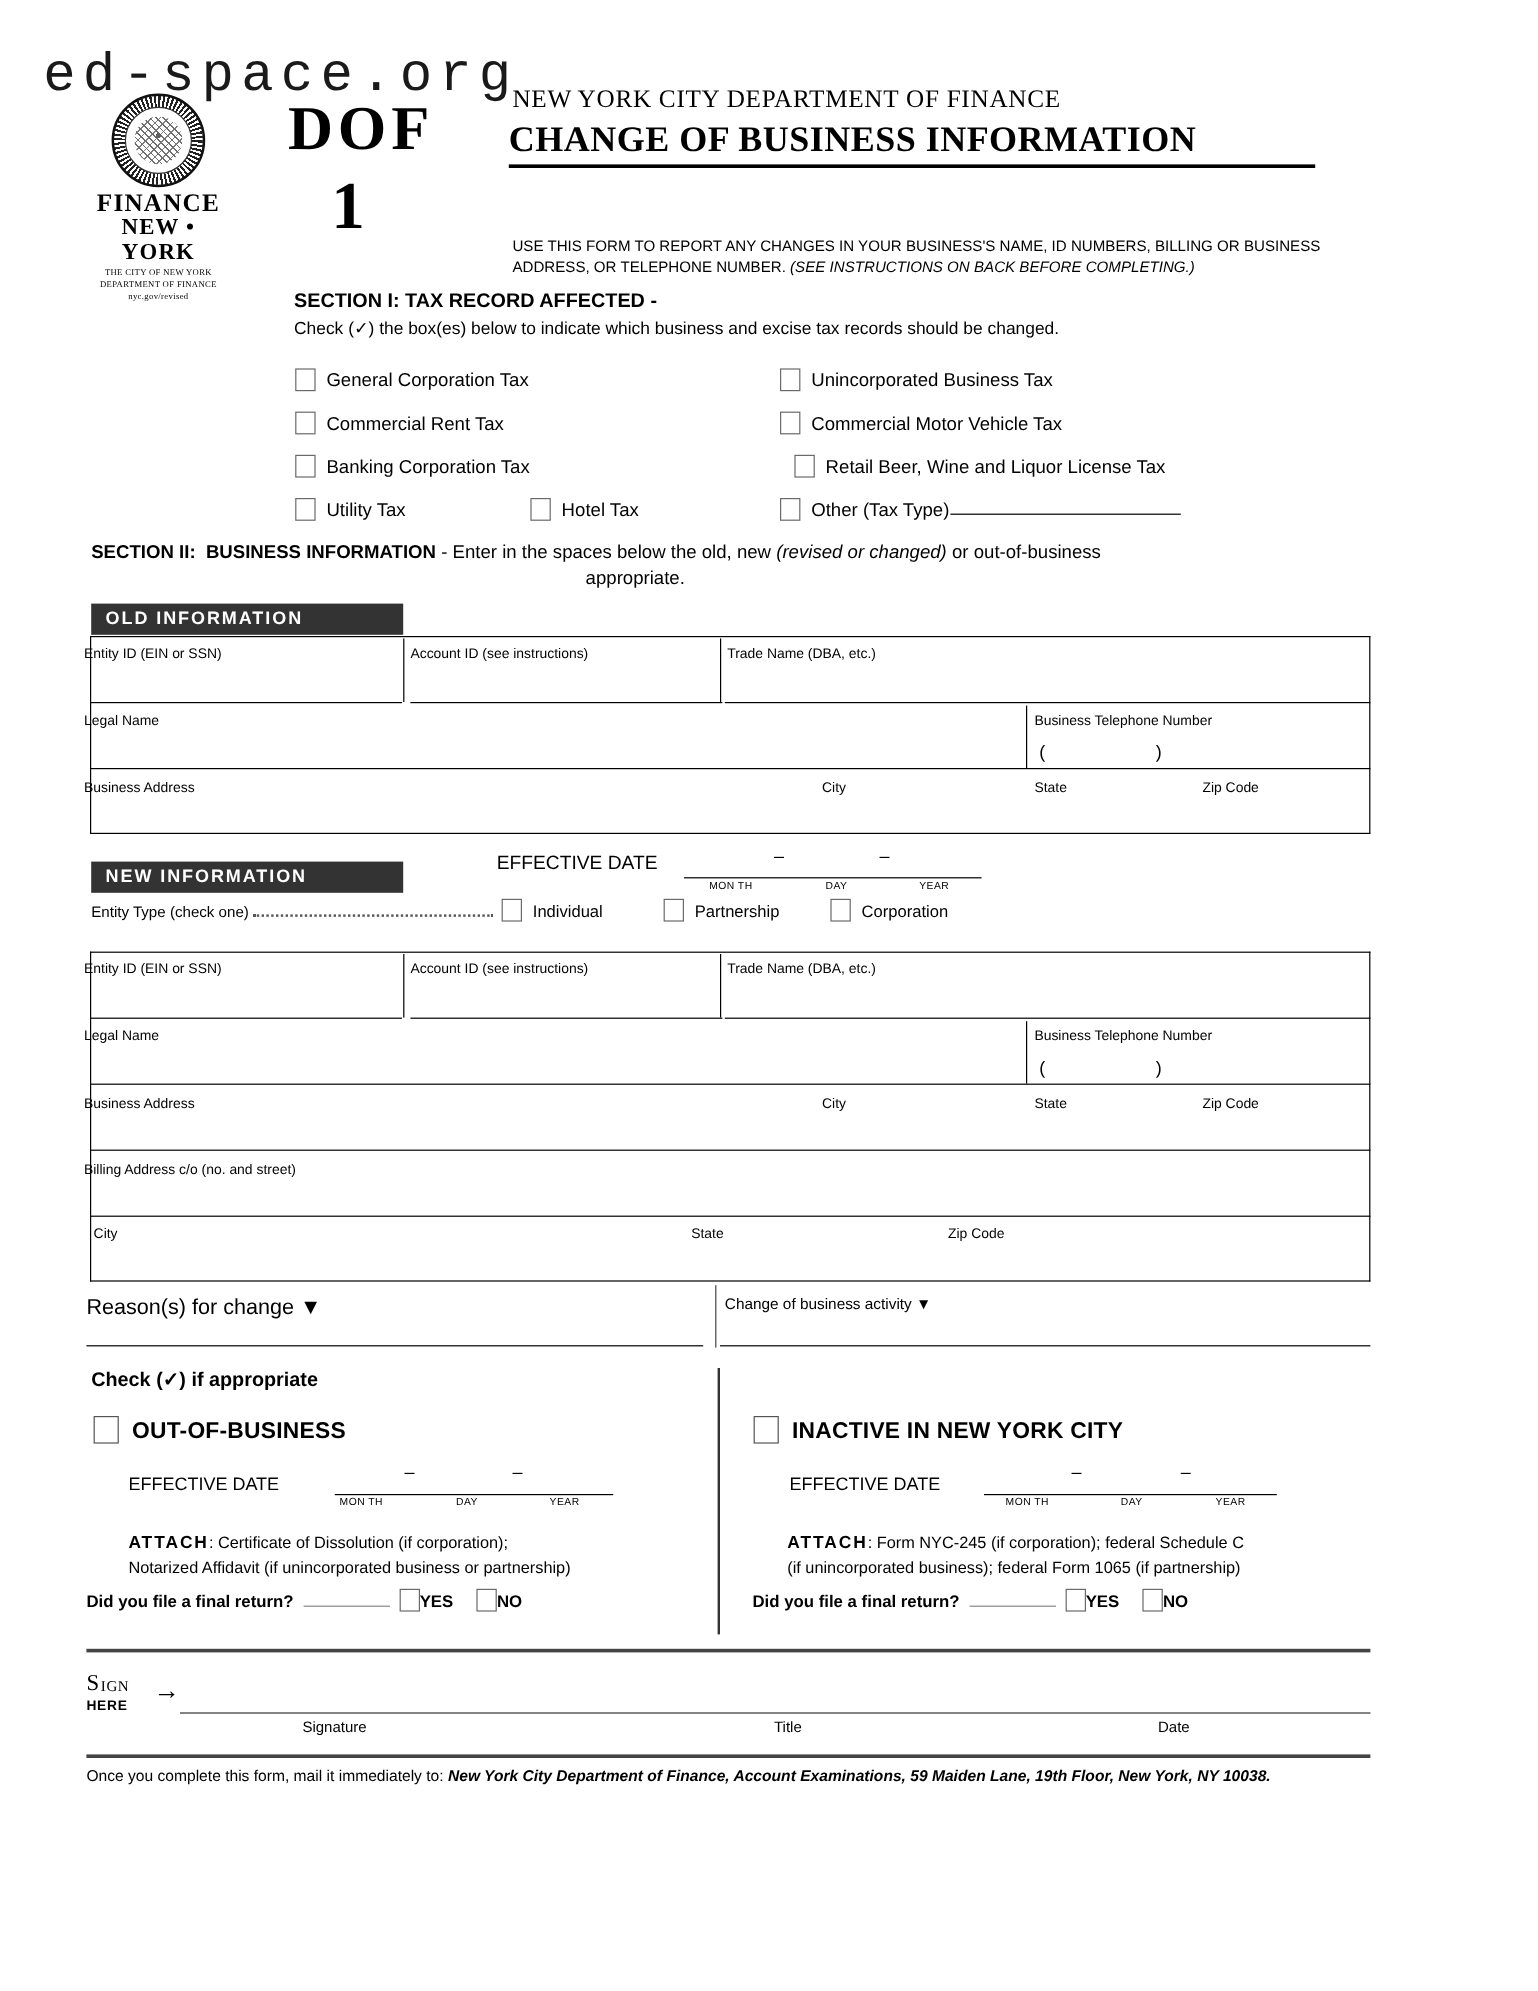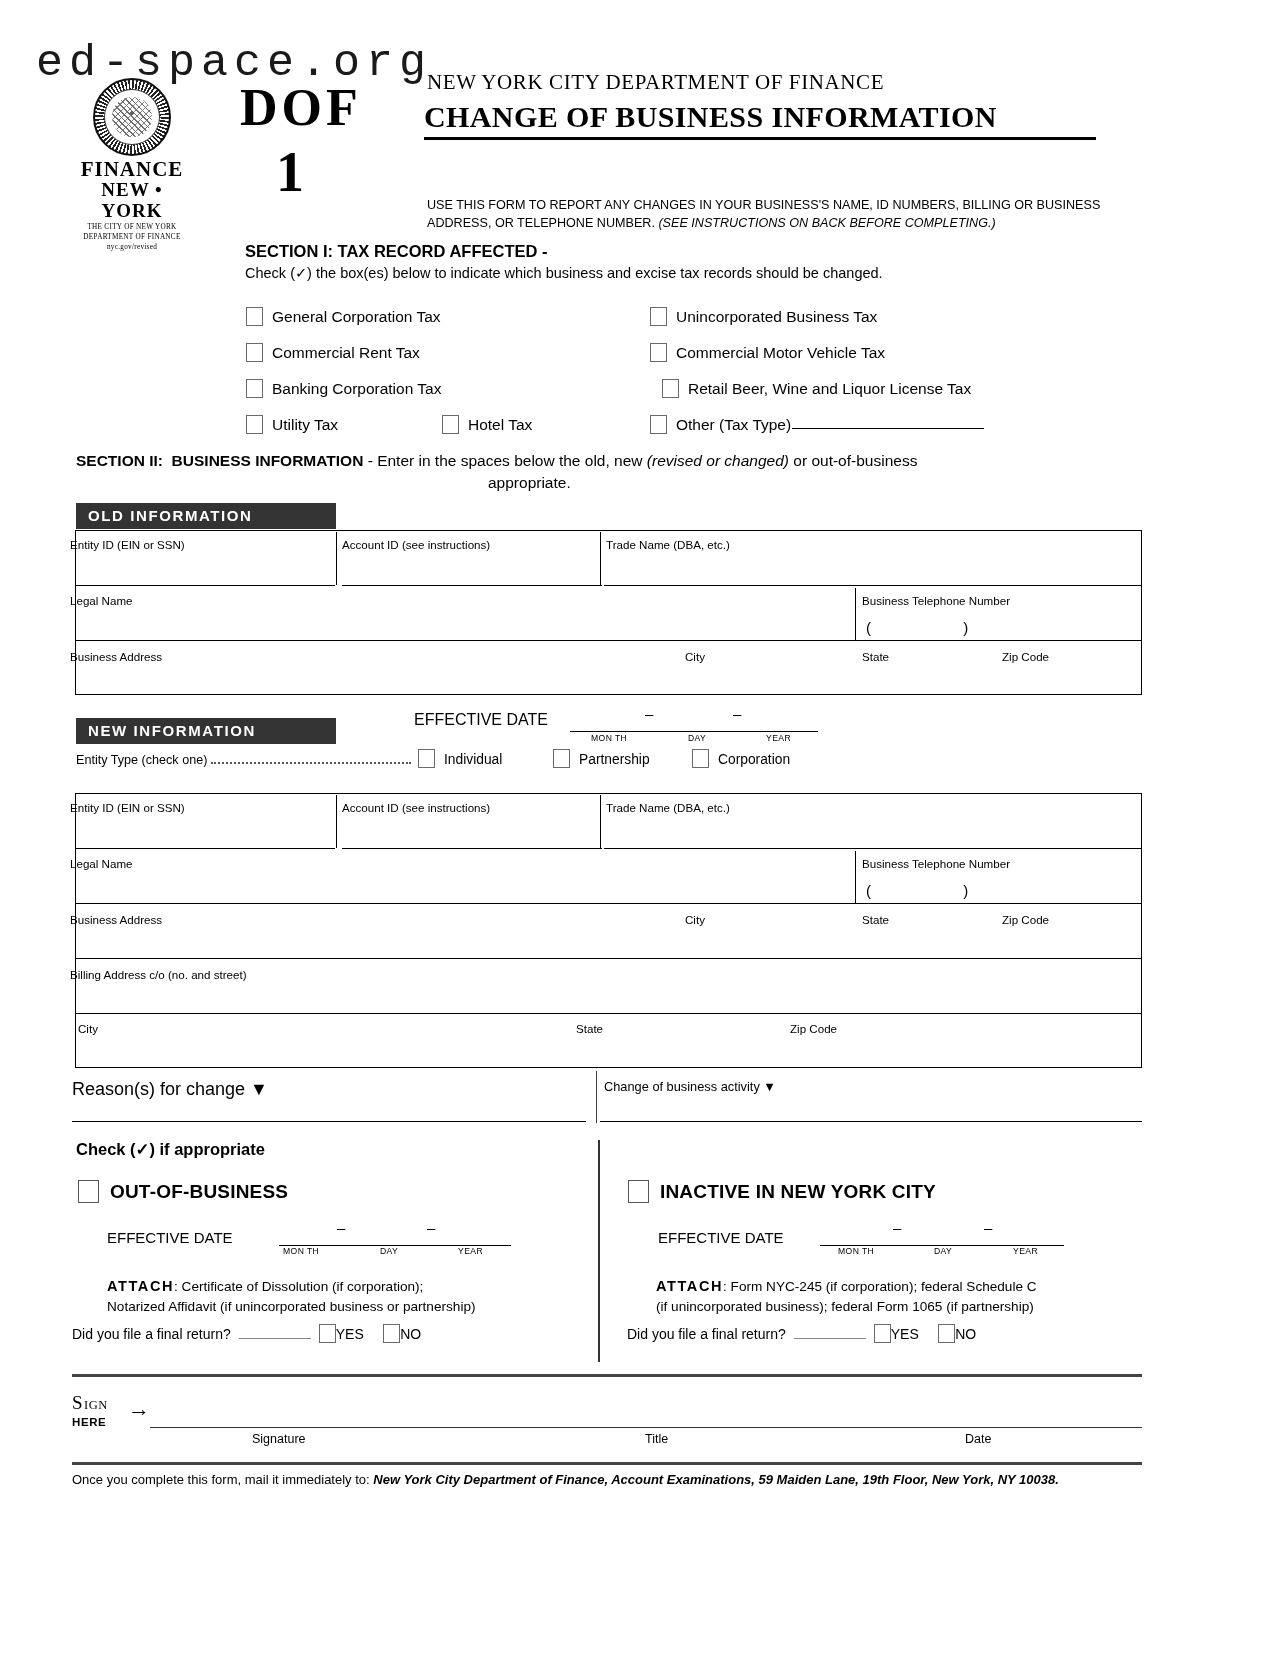--- a/index.html
+++ b/index.html
@@ -222,21 +222,21 @@
     position: absolute;
     font-size: 19px;
     font-weight: bold;
     letter-spacing: .2px;
   }
   .cbox.big { width: 21px; height: 23px; border: 1.7px solid #555; vertical-align: -5px; }
 
   .attach-blk { position: absolute; font-size: 13.6px; line-height: 1.42; }
   .attach-blk .at { font-weight: bold; letter-spacing: 1.6px; font-size: 14.5px; }
 
-  .finalret { position: absolute; font-size: 14px; }
+  .finalret { position: absolute; font-size: 14px; font-weight: bold; }
   .finalret .blank {
     display: inline-block;
     width: 72px;
     border-bottom: 1.2px solid #888;
     height: 12px;
     margin: 0 8px;
   }
 
   .divider-v {
     position: absolute;

